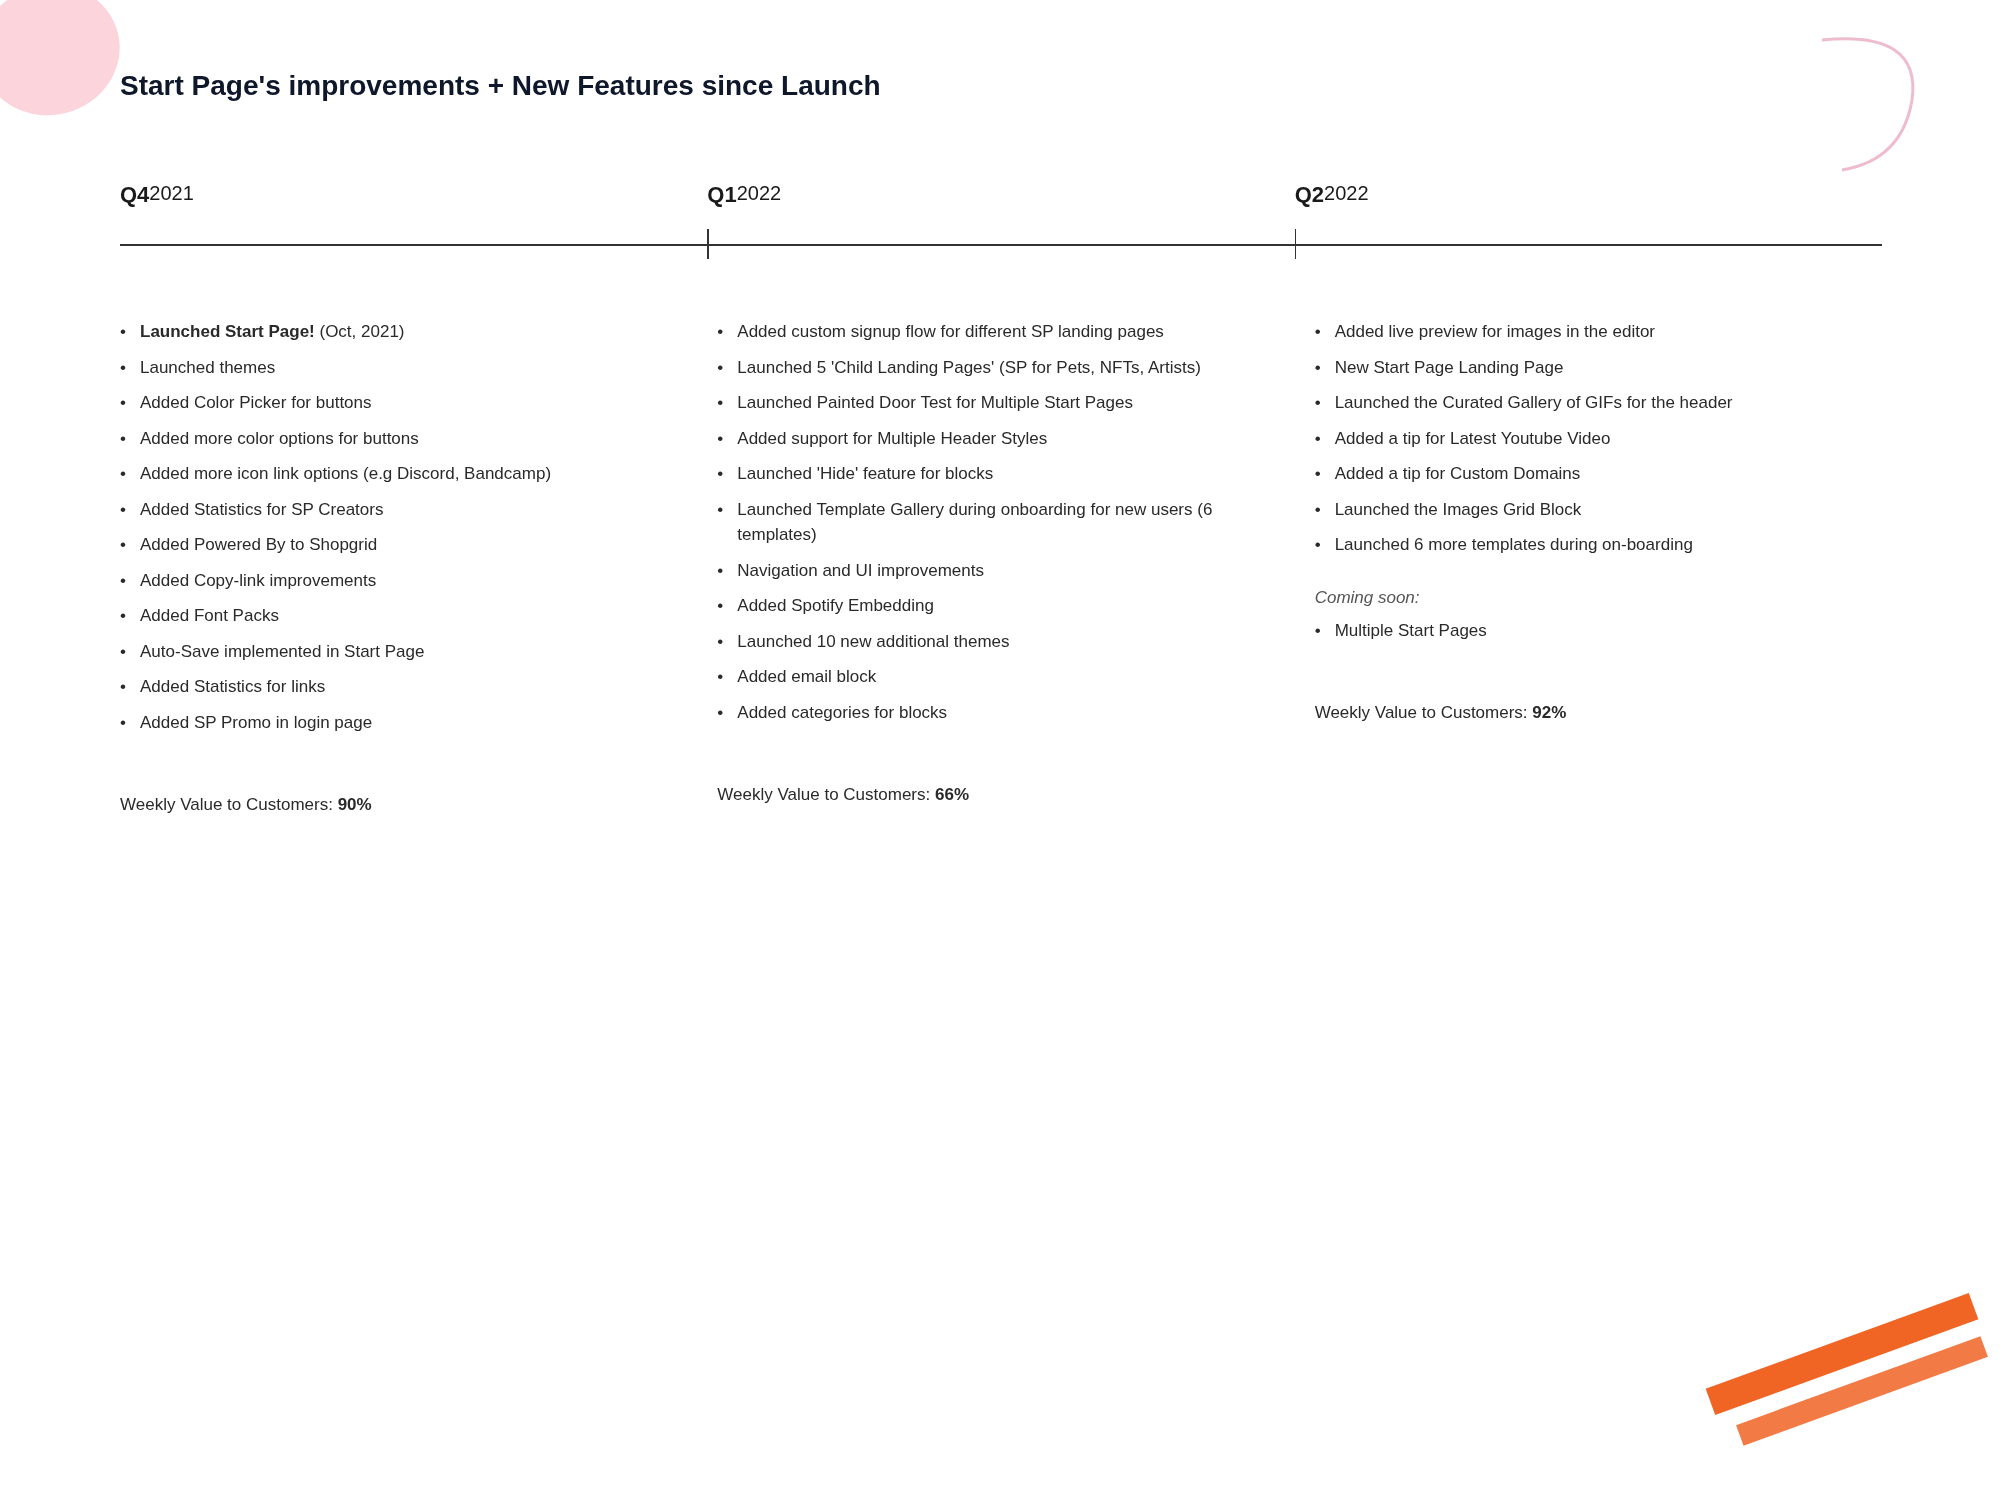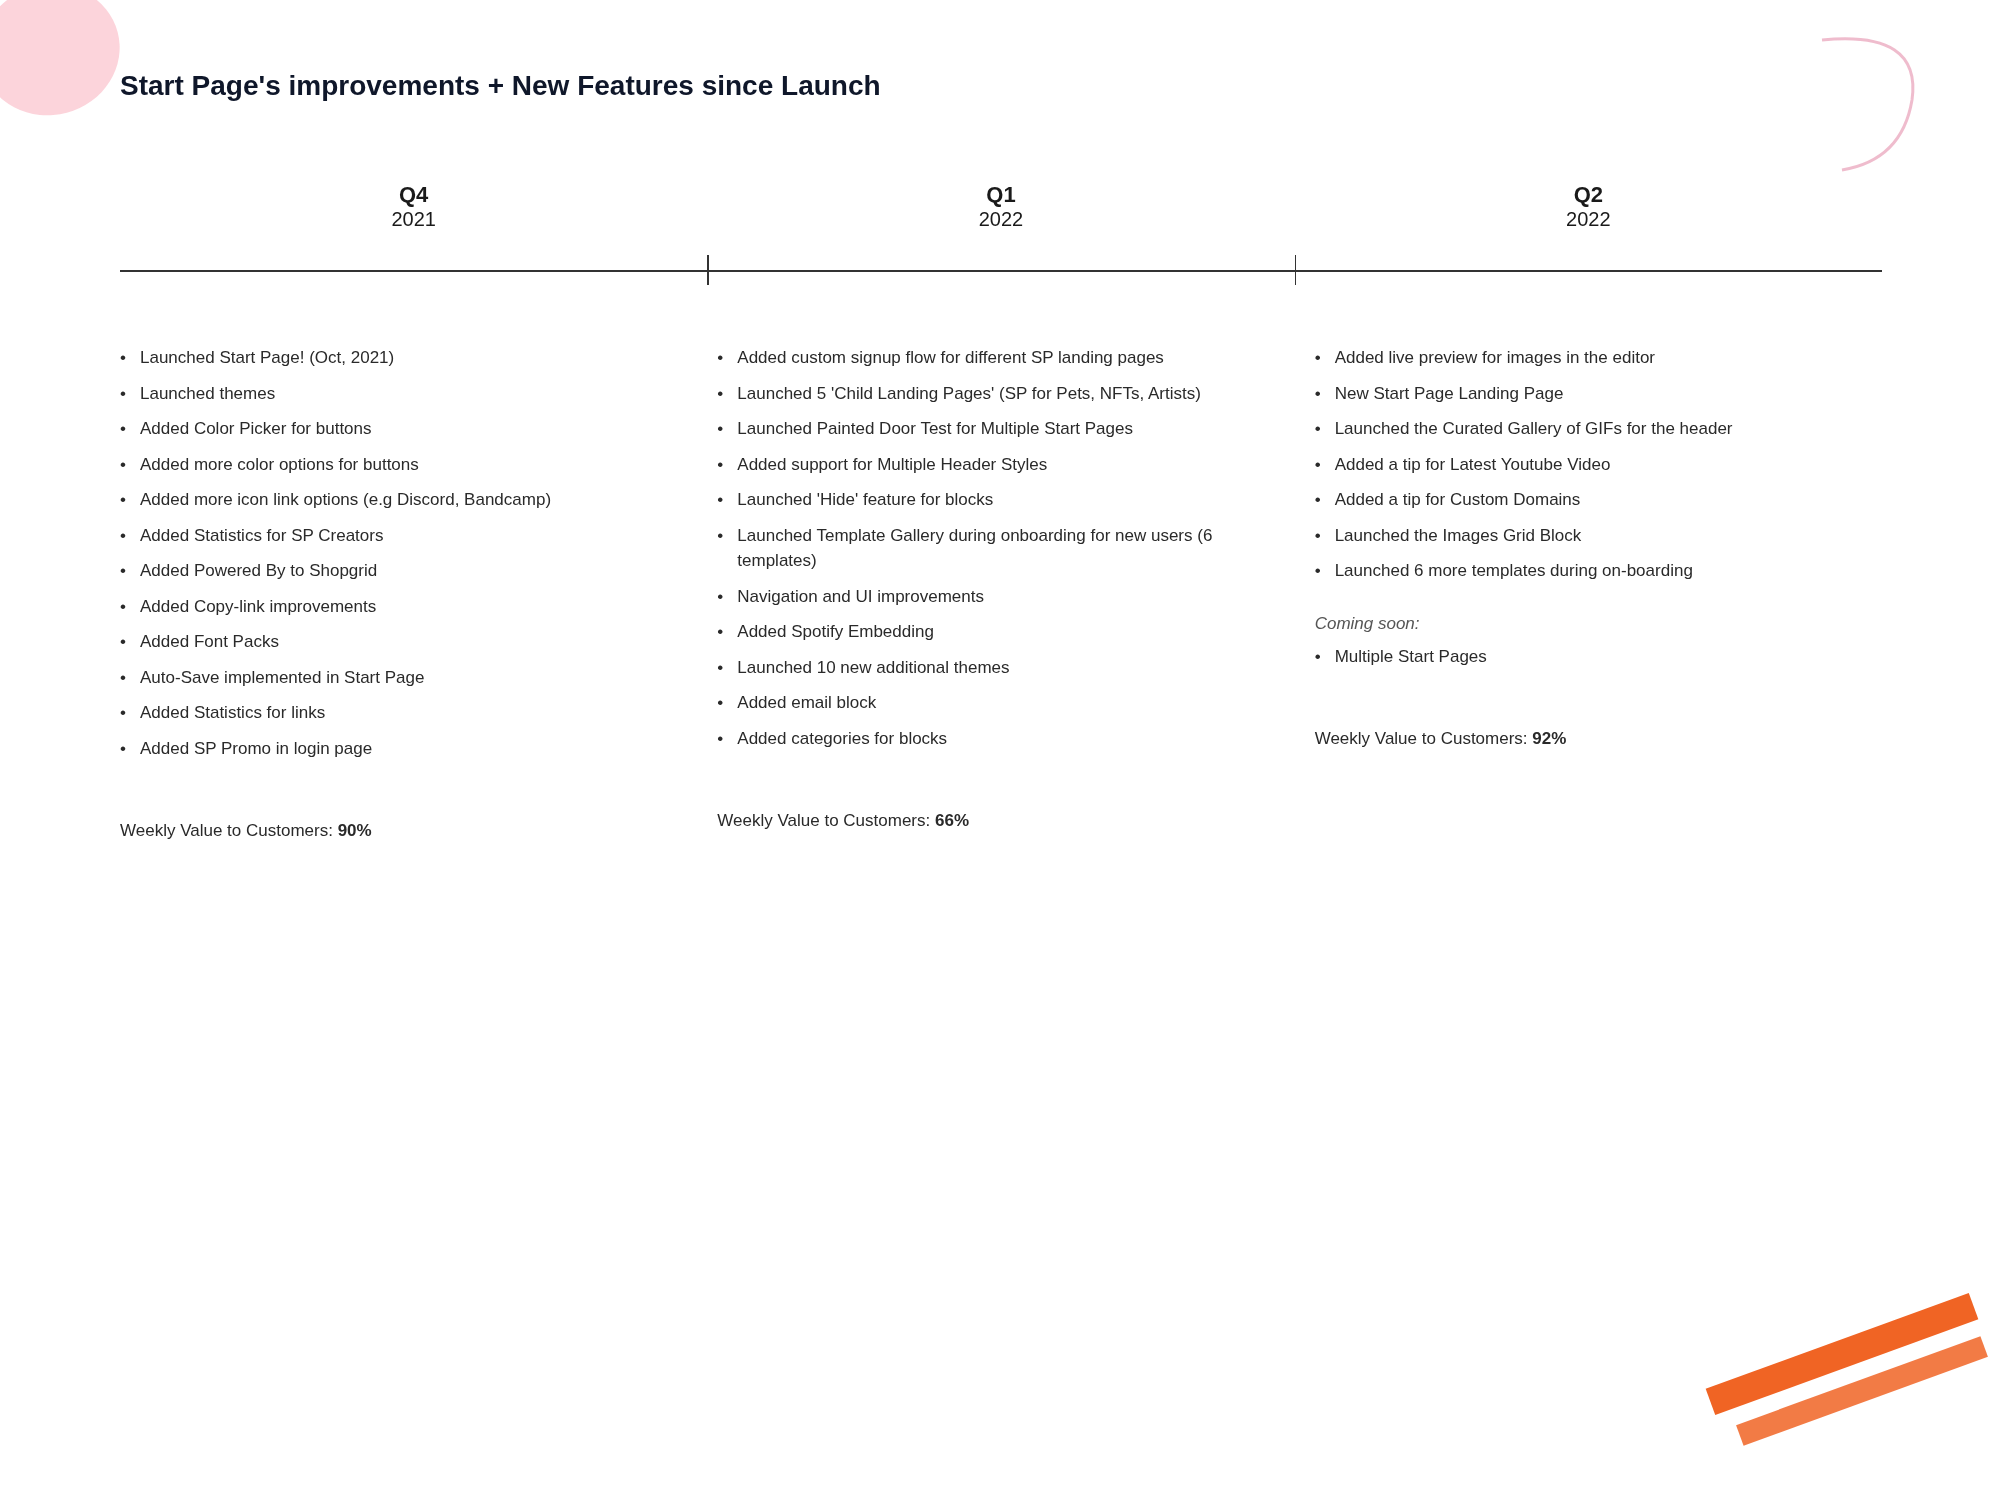--- a/index.html
+++ b/index.html
@@ -36,21 +36,21 @@
 
     .timeline-headers {
       display: flex;
       width: 100%;
       margin-bottom: 0;
     }
 
     .timeline-col {
       flex: 1;
       display: flex;
-      flex-direction: column;
+      flex-direction: row;
       position: relative;
     }
 
     .timeline-quarter {
       font-size: 22px;
       font-weight: 700;
       color: #1a1a1a;
       text-align: center;
     }
 
@@ -125,21 +125,21 @@
     }
 
     .bullet-list li::before {
       content: '•';
       position: absolute;
       left: 0;
       color: #2a2a2a;
     }
 
     .bullet-list li strong {
-      font-weight: 400;
+      font-weight: 700;
     }
 
     .coming-soon-label {
       font-size: 17px;
       color: #555;
       font-style: italic;
       margin-bottom: 10px;
     }
 
     .weekly-value {

